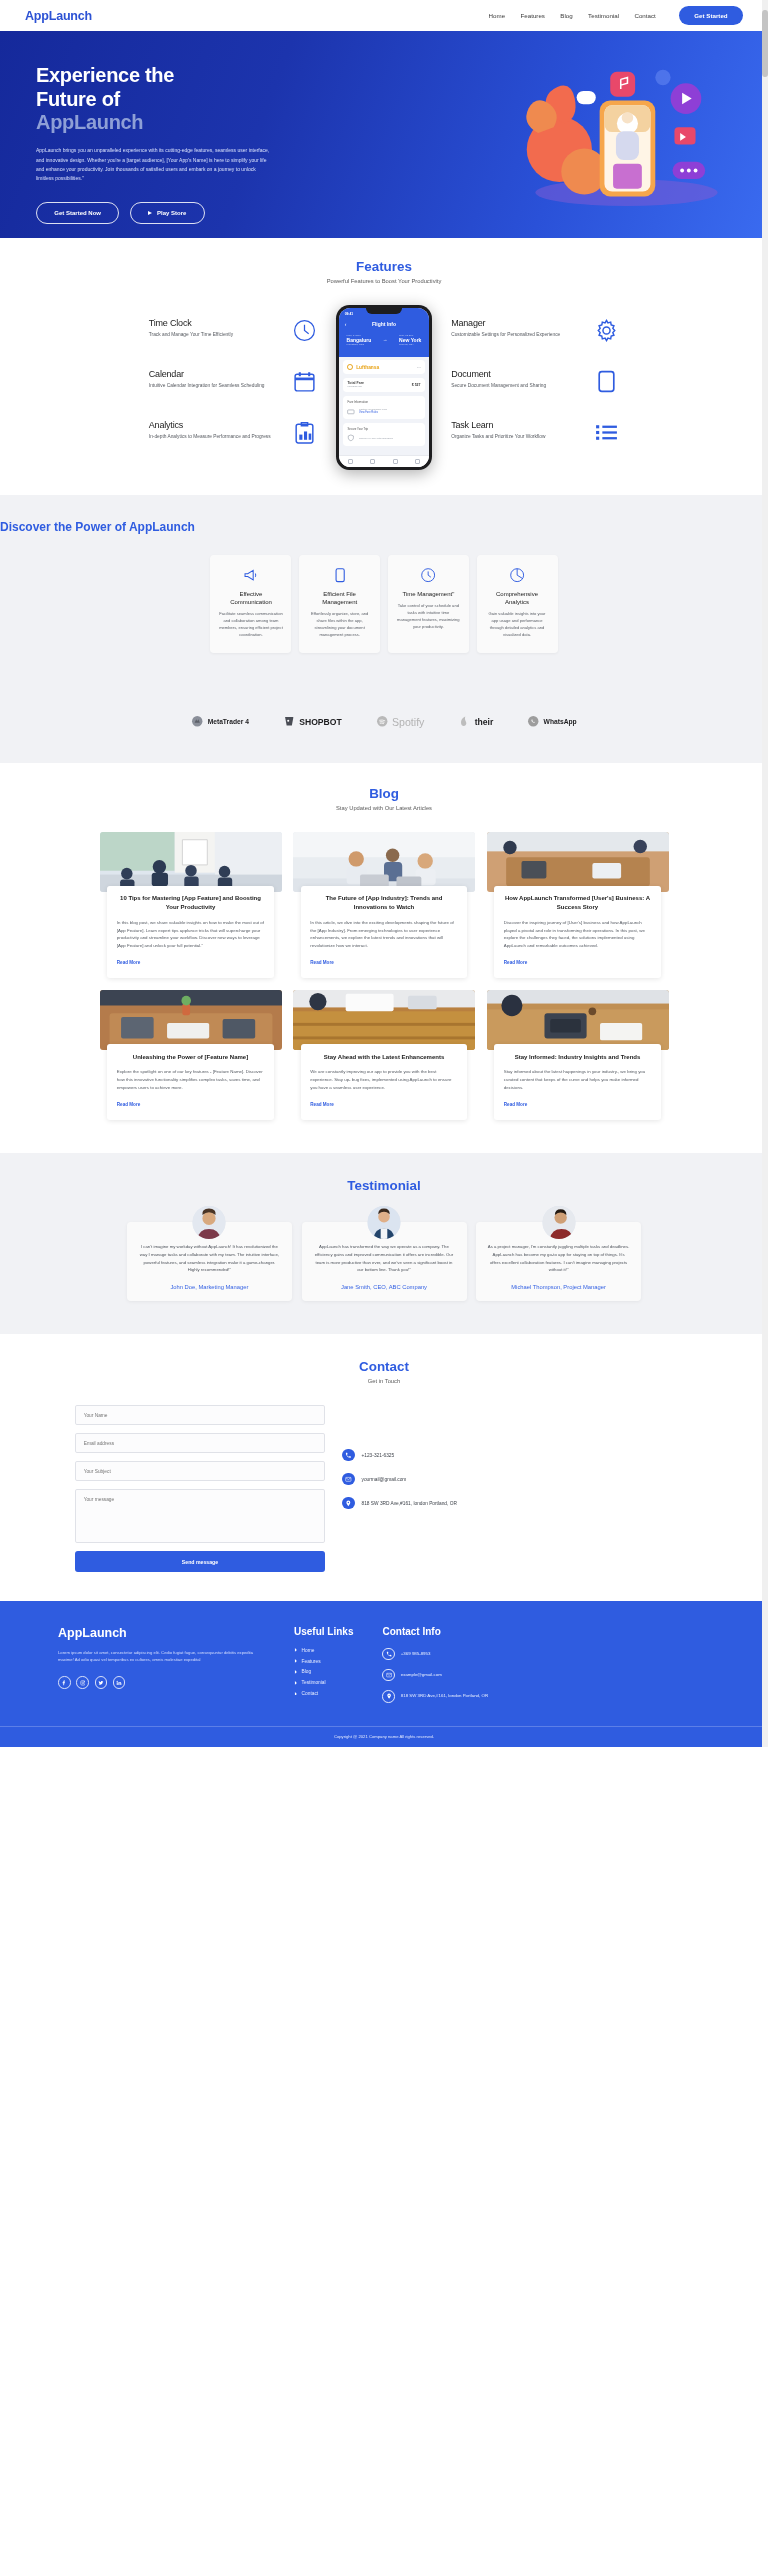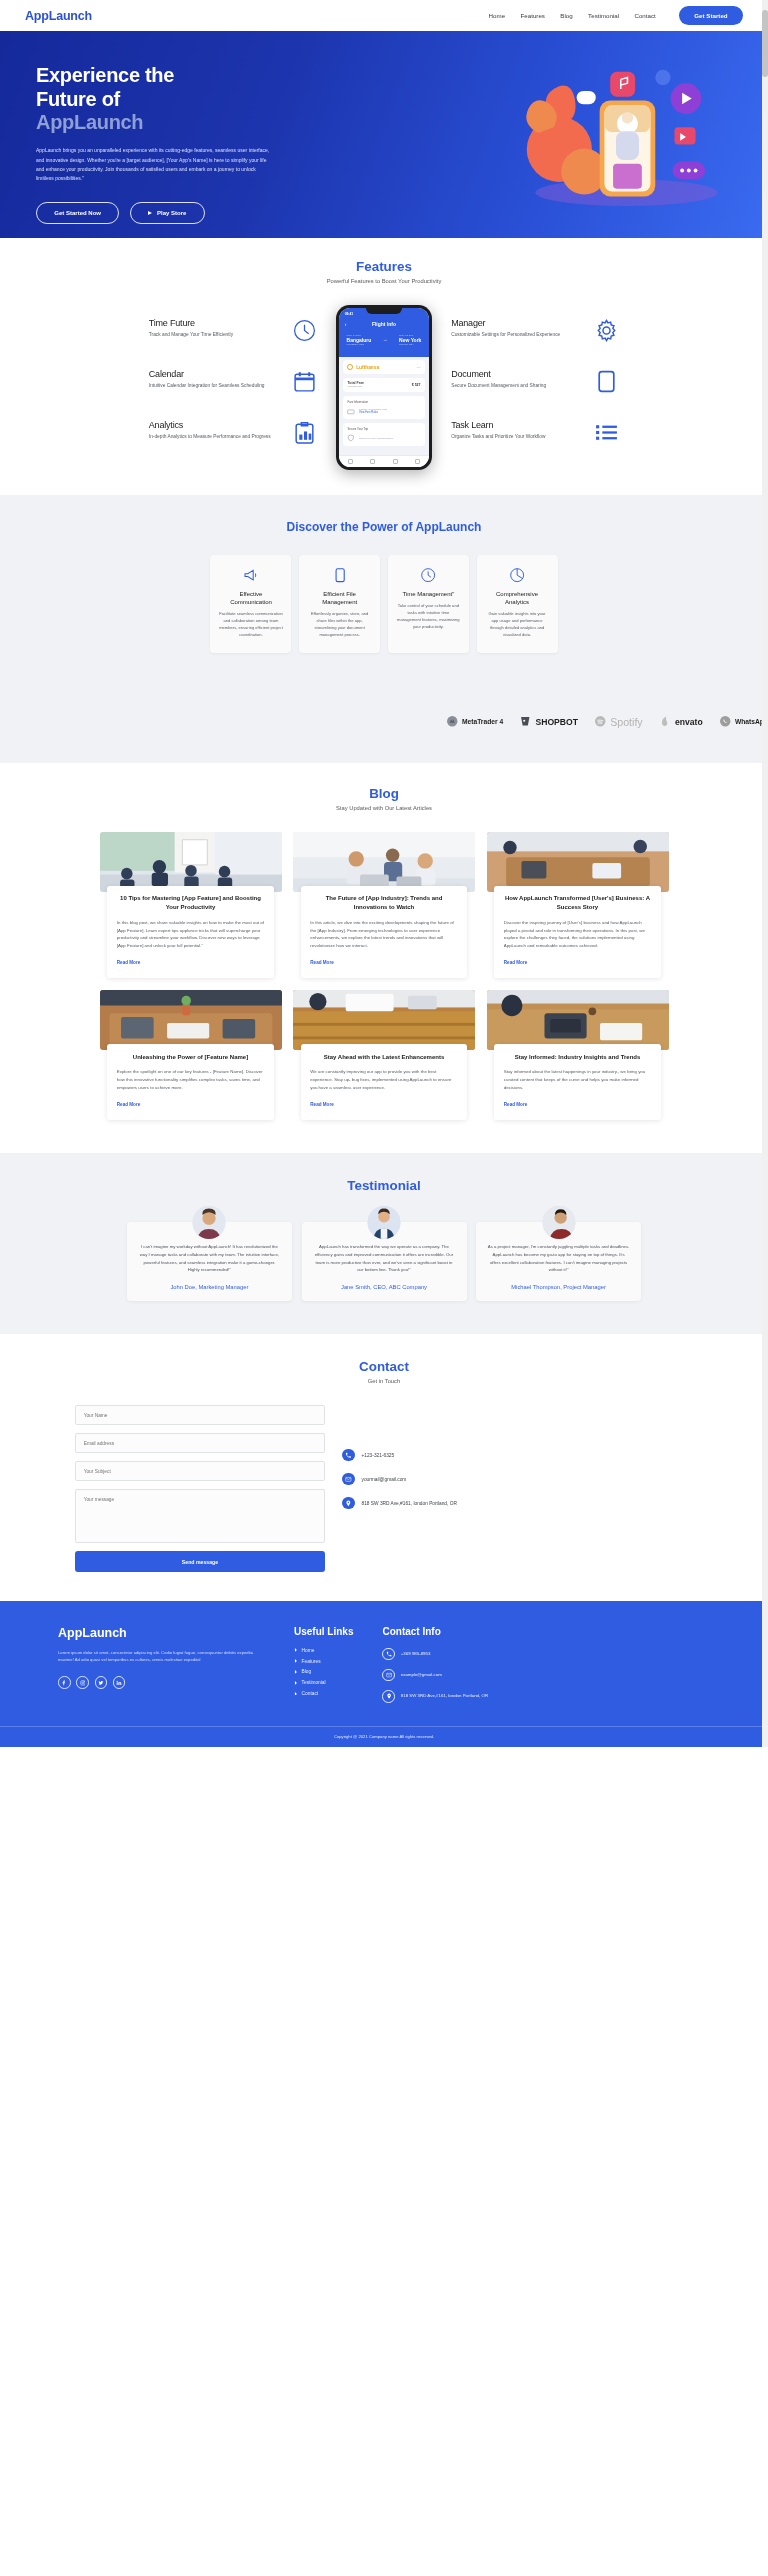--- a/index.html
+++ b/index.html
@@ -92,35 +92,35 @@
   .ph-lab2 { font-size:2.5px; color:#9aa0aa; }
   .ph-amt { font-size:3.5px; color:#333; font-weight:700; }
   .ph-flex { display:flex; justify-content:space-between; align-items:center; }
   .ph-link { font-size:2.6px; color:#2f5ce0; }
   .ph-sm { font-size:2.8px; color:#555; }
   .ph-tabbar { position:absolute; bottom:0; left:0; right:0; height:11.5px; background:#fff; display:flex; align-items:center; justify-content:space-around; border-top:0.5px solid #e7e9ee; }
   .ph-tabdot { width:4.8px; height:4.8px; border:0.8px solid #b9bec8; border-radius:1px; }
 
   
   .discover { background:#f1f2f5; padding: 25px 0 33px; }
-  .disc-title { color:#2f5ce0; font-size:12px; font-weight:700; text-align:center; }
+  .disc-title { color:#2f5ce0; font-size:12px; font-weight:700; }
   .disc-cards { display:flex; justify-content:center; gap:7.7px; margin-top:21px; }
   .disc-card {
     width:81px; background:#fafafa; border-radius:3.8px; padding:12.5px 8.6px 14.4px;
     text-align:center; box-shadow:0 1px 2.9px rgba(0,0,0,.05);
   }
   .disc-ico { width:16.3px; height:16.3px; margin:0 auto 6.7px; color:#2f5ce0; }
   .disc-ico svg { width:100%; height:100%; display:block; }
   .disc-h { font-size:6px; color:#222; line-height:1.35; }
   .disc-p { font-size:4.1px; color:#5a5e66; line-height:1.7; margin-top:4.8px; }
 
   
   .trusted { background:#f1f2f5; padding: 3.8px 0 35px; text-align:center; }
   .trust-title { color:#3663e3; font-size:10.6px; font-weight:700; }
-  .logos { display:flex; justify-content:flex-end; align-items:center; gap:16px; margin-top:25px; }
+  .logos { display:flex; justify-content:center; align-items:center; gap:34px; margin-top:25px; }
   .logo { display:flex; align-items:center; gap:3.8px; }
   .logo-txt { font-size:8.6px; font-weight:700; color:#1d1d1f; }
   .logo-txt.gray { color:#b3b3b3; font-weight:400; font-size:10.6px; }
   .logo-txt.small { font-size:6.7px; }
   .logo-mark { width:12.5px; height:12.5px; border-radius:50%; flex-shrink:0; }
 
   
   .blog { background:#fff; padding: 23px 0 33px; }
   .blog-grid { display:flex; flex-wrap:wrap; justify-content:center; gap:11.5px; margin-top:21px; padding:0 65px; }
   .bcard { width:182px; position:relative; }
@@ -265,21 +265,21 @@
   <section class="features">
     <div class="sec-head">
       <div class="sec-title">Features</div>
       <div class="sec-sub">Powerful Features to Boost Your Productivity</div>
     </div>
     <div class="feat-wrap">
 
       <div class="feat-col">
         <div class="feat-row">
           <div class="feat-txt-l">
-            <div class="feat-name">Time Future</div>
+            <div class="feat-name">Time Clock</div>
             <div class="feat-desc">Track and Manage Your Time Efficiently</div>
           </div>
           <div class="feat-ico">
             <svg viewBox="0 0 24 24" fill="none" stroke="currentColor" stroke-width="1.2">
                 <circle cx="12" cy="12" r="9.5"></circle>
                 <path d="M12 6.5V12l4 3"></path>
               </svg>
           </div>
         </div>
         <div class="feat-row">
@@ -488,21 +488,21 @@
         <svg class="logo-mark" viewBox="0 0 24 24">
             <circle cx="12" cy="12" r="10" fill="#b9b9b9"></circle>
             <path d="M7 10q5-1.5 10 1M7.5 13q4-1.2 8 .8M8 15.8q3.4-1 6.6.6" stroke="#fff" stroke-width="1.5" fill="none" stroke-linecap="round"></path>
           </svg>
         <span class="logo-txt gray">Spotify</span>
       </div>
       <div class="logo">
         <svg class="logo-mark" viewBox="0 0 24 24">
             <path d="M14 3C7 6 4 13 7 19c3 4 9 2 9-3 0-4-4-6-2-13z" fill="#bdbdbd"></path>
           </svg>
-        <span class="logo-txt">envato</span>
+        <span class="logo-txt">their</span>
       </div>
       <div class="logo">
         <svg class="logo-mark" viewBox="0 0 24 24">
             <circle cx="12" cy="12" r="10" fill="#9d9d9d"></circle>
             <path d="M9 8.5c-1 1.5 0 4 2 5.5 1.6 1.2 3.2 1.2 3.8.3.3-.5-.5-1-1.2-1.4-.5-.3-.8.6-1.3.4-.9-.4-1.9-1.6-2-2.5 0-.5.9-.6.7-1.1-.3-.7-.8-1.5-1.3-1.2z" fill="#fff"></path>
           </svg>
         <span class="logo-txt small">WhatsApp</span>
       </div>
     </div>
   </section>

